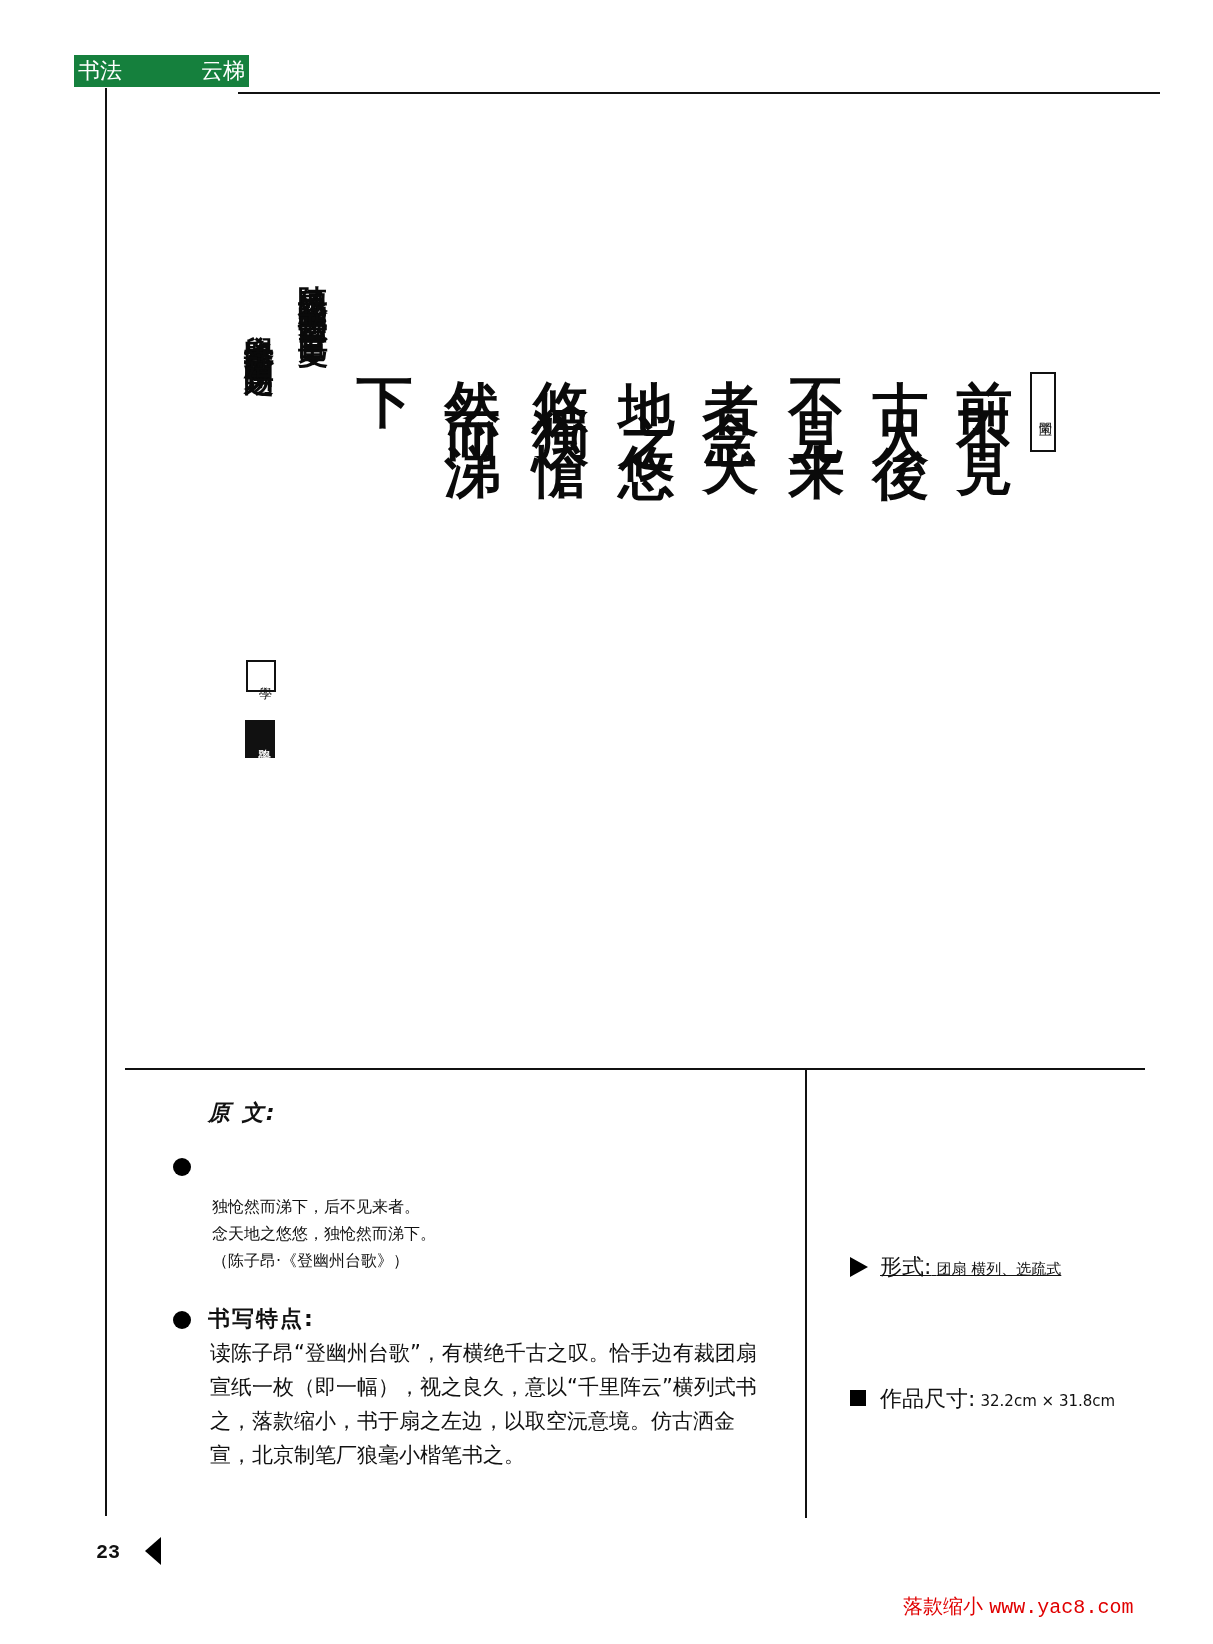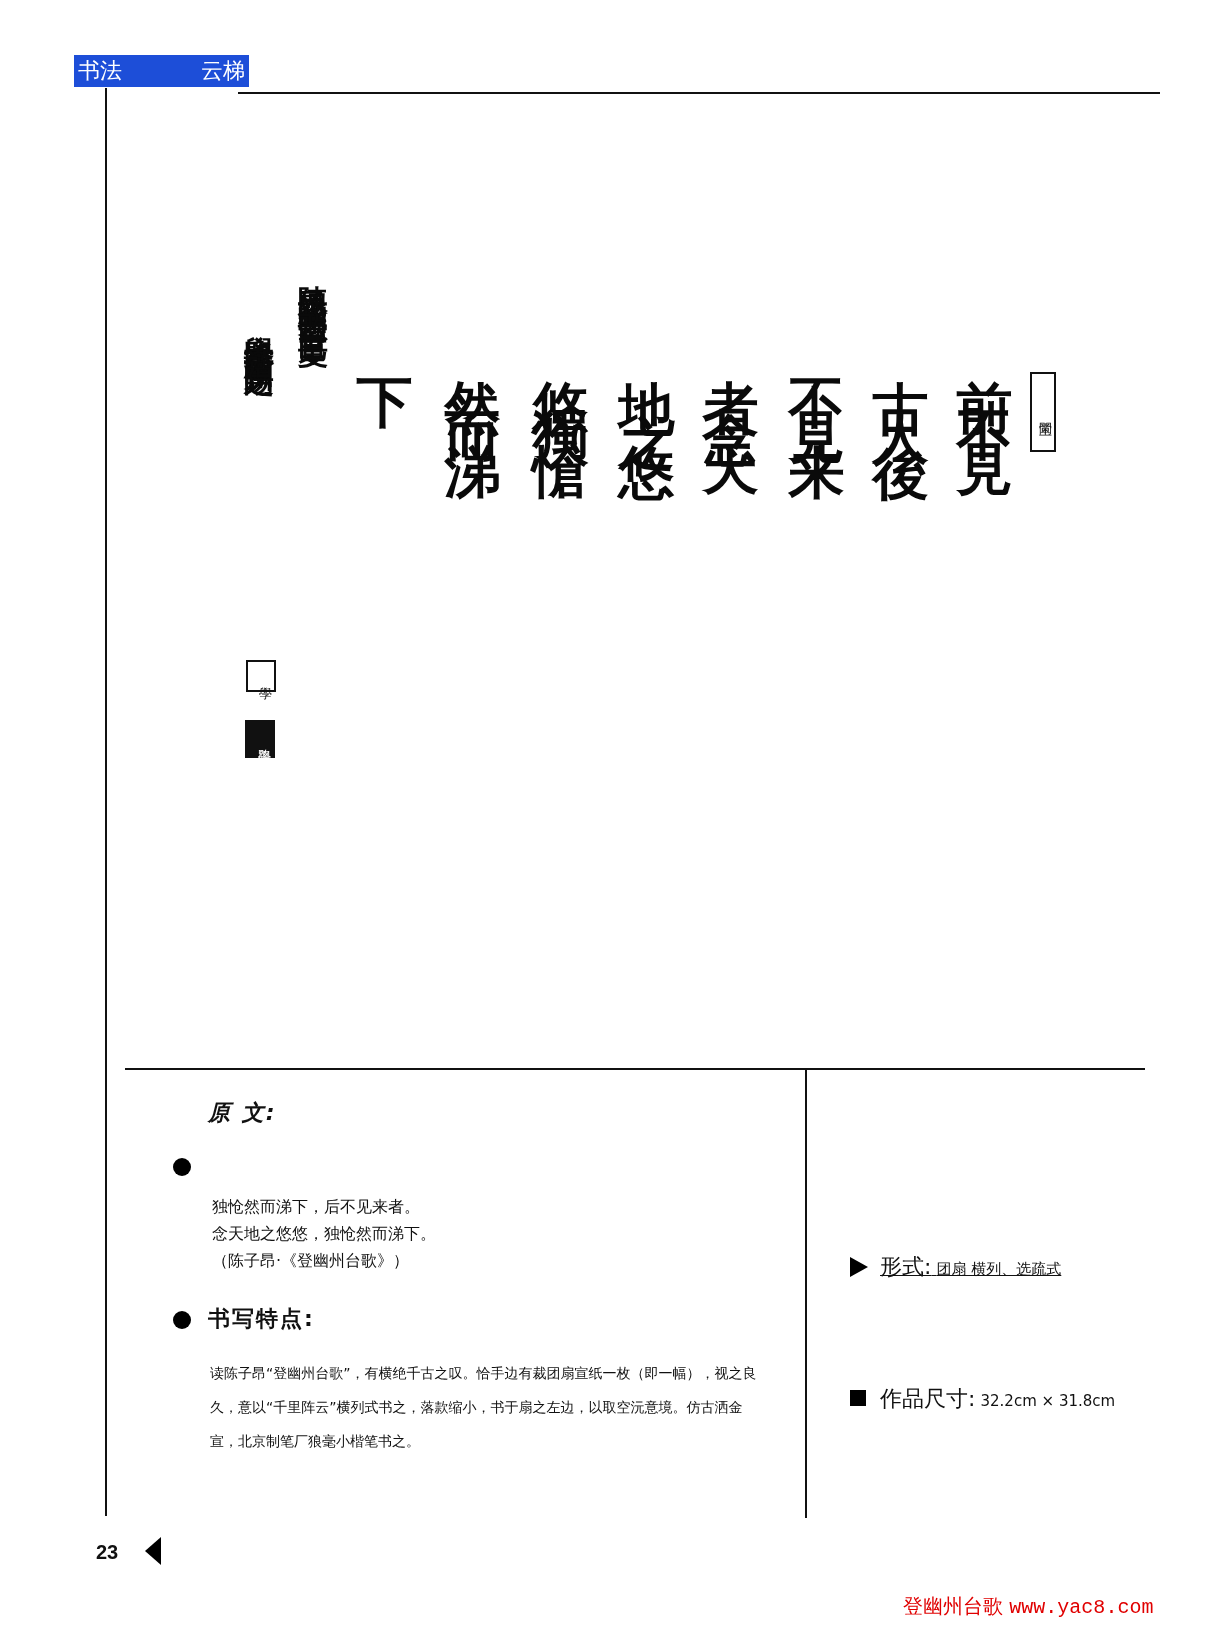--- a/index.html
+++ b/index.html
@@ -4,21 +4,21 @@
   <style>
     html, body { margin: 0; padding: 0; background: #ffffff; }
     body {
       width: 1213px; height: 1644px; position: relative; overflow: hidden;
       font-family: "DejaVu Sans", "Liberation Sans", sans-serif; color: #111;
     }
     .abs { position: absolute; }
 
     
     .header-tab {
-      left: 74px; top: 55px; width: 175px; height: 32px; background: #1d4ed8;
+      left: 74px; top: 55px; width: 175px; height: 32px; background: #15803d;
       color: #fff; font-size: 22px; line-height: 32px;
     }
     .header-tab .l { position: absolute; left: 4px; top: 0; }
     .header-tab .r { position: absolute; right: 4px; top: 0; margin-left: 45px; }
     .header-rule { left: 238px; top: 92px; width: 922px; height: 2px; background: #111; }
 
     
     .left-rule { left: 105px; top: 88px; width: 2px; height: 1428px; background: #111; }
     .mid-rule { left: 125px; top: 1068px; width: 1020px; height: 2px; background: #111; }
     .col-rule { left: 805px; top: 1070px; width: 2px; height: 448px; background: #111; }
@@ -38,29 +38,29 @@
       position: absolute; border: 2px solid #111; font-size: 13px;
       font-family: "DejaVu Serif", serif; line-height: 1; text-align: center;
       color: #111; writing-mode: vertical-rl; padding: 2px;
     }
     .seal-solid { background: #111; color: #fff; }
 
     
     .bullet { width: 18px; height: 18px; border-radius: 50%; background: #000; }
     .sec-title { font-size: 22px; font-weight: bold; letter-spacing: 2px; }
     .orig-text { font-size: 16px; line-height: 27px; }
-    .feat-text { font-size: 14px; line-height: 34px; width: 560px; margin-top: 20px; }
+    .feat-text { font-size: 21px; line-height: 34px; width: 560px; }
 
     
     .tri { width: 0; height: 0; border-top: 10px solid transparent; border-bottom: 10px solid transparent; border-left: 18px solid #000; }
     .sq { width: 16px; height: 16px; background: #000; }
     .info-label { font-size: 22px; }
     .info-val { font-size: 15px; }
 
-    .page-num { left: 96px; top: 1541px; font-size: 20px; font-weight: bold; font-family: Liberation Sans, sans-serif; }
+    .page-num { left: 96px; top: 1541px; font-size: 20px; font-weight: bold; font-family: Liberation Mono, monospace; }
     .page-arrow { left: 145px; top: 1537px; width: 0; height: 0; border-top: 14px solid transparent; border-bottom: 14px solid transparent; border-right: 16px solid #000; }
     .watermark { left: 903px; top: 1593px; font-size: 20px; color: #e00000; font-family: "DejaVu Serif", "Liberation Serif", serif; }
     .watermark .url { font-family: "Liberation Mono", "DejaVu Sans Mono", monospace; font-size: 20px; }
   </style>
 </head>
 <body>
 
 <div class="abs header-tab">
   <span class="l">书法</span>
   <span class="r">云梯</span>
@@ -109,15 +109,15 @@
 
 <div class="abs sq" style="left:850px; top:1390px;"></div>
 <div class="abs" style="left:880px; top:1384px;">
   <span class="info-label">作品尺寸</span><span class="info-label">:</span>
   <span class="info-val">32.2cm × 31.8cm</span>
 </div>
 
 <div class="abs page-num">23</div>
 <div class="abs page-arrow"></div>
 <div class="abs watermark">
-  <span>登幽州台歌</span>
+  <span>落款缩小</span>
   <span class="url">www.yac8.com</span>
 </div>
 
 </body></html>

